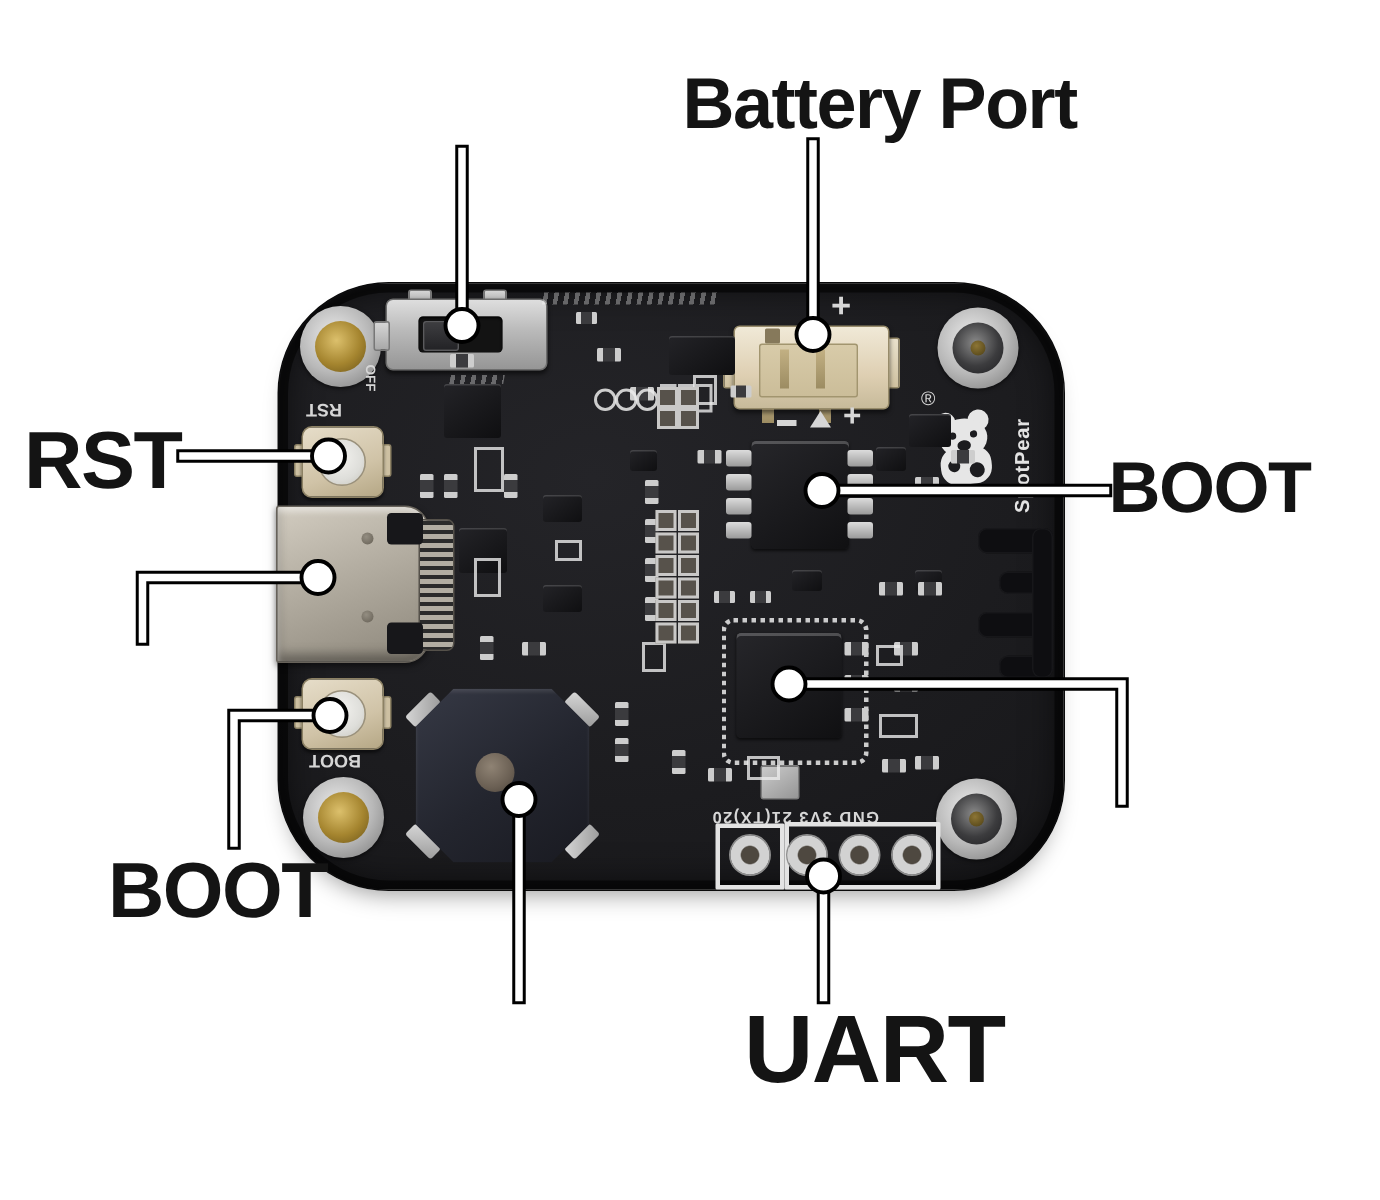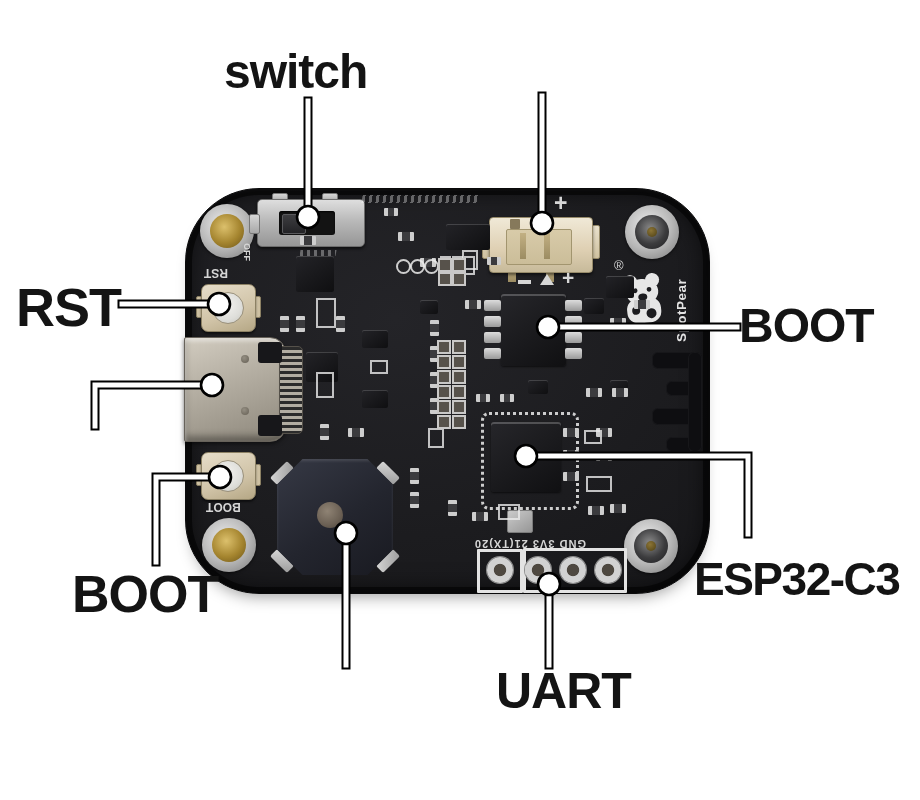--- a/index.html
+++ b/index.html
@@ -309,20 +309,19 @@
       <circle class="lead-dot" cx="219" cy="304" r="11"></circle>
         <circle class="lead-dot" cx="548" cy="327" r="11"></circle>
       <circle class="lead-dot" cx="212" cy="385" r="11"></circle>
         <circle class="lead-dot" cx="220" cy="477" r="11"></circle>
       <circle class="lead-dot" cx="346" cy="533" r="11"></circle>
         <circle class="lead-dot" cx="549" cy="584" r="11"></circle>
       <circle class="lead-dot" cx="526" cy="456" r="11"></circle>
     </g>
   </svg>
 
-  <div class="callout" style="left:224px;top:44px;font-size:48px">switch</div>
+  <div class="callout" style="left:455px;top:42px;font-size:48px">Battery Port</div>
   <div class="callout" style="left:16px;top:276px;font-size:54px">RST</div>
   <div class="callout" style="left:739px;top:298px;font-size:48px">BOOT</div>
   <div class="callout" style="left:72px;top:564px;font-size:52px">BOOT</div>
-  <div class="callout" style="left:496px;top:662px;font-size:50px">UART</div>
-  <div class="callout" style="left:694px;top:552px;font-size:46px;letter-spacing:-1.5px">ESP32-C3</div>
+  <div class="callout" style="left:496px;top:662px;font-size:64px">UART</div>
 
 </div>
 
 </body></html>

